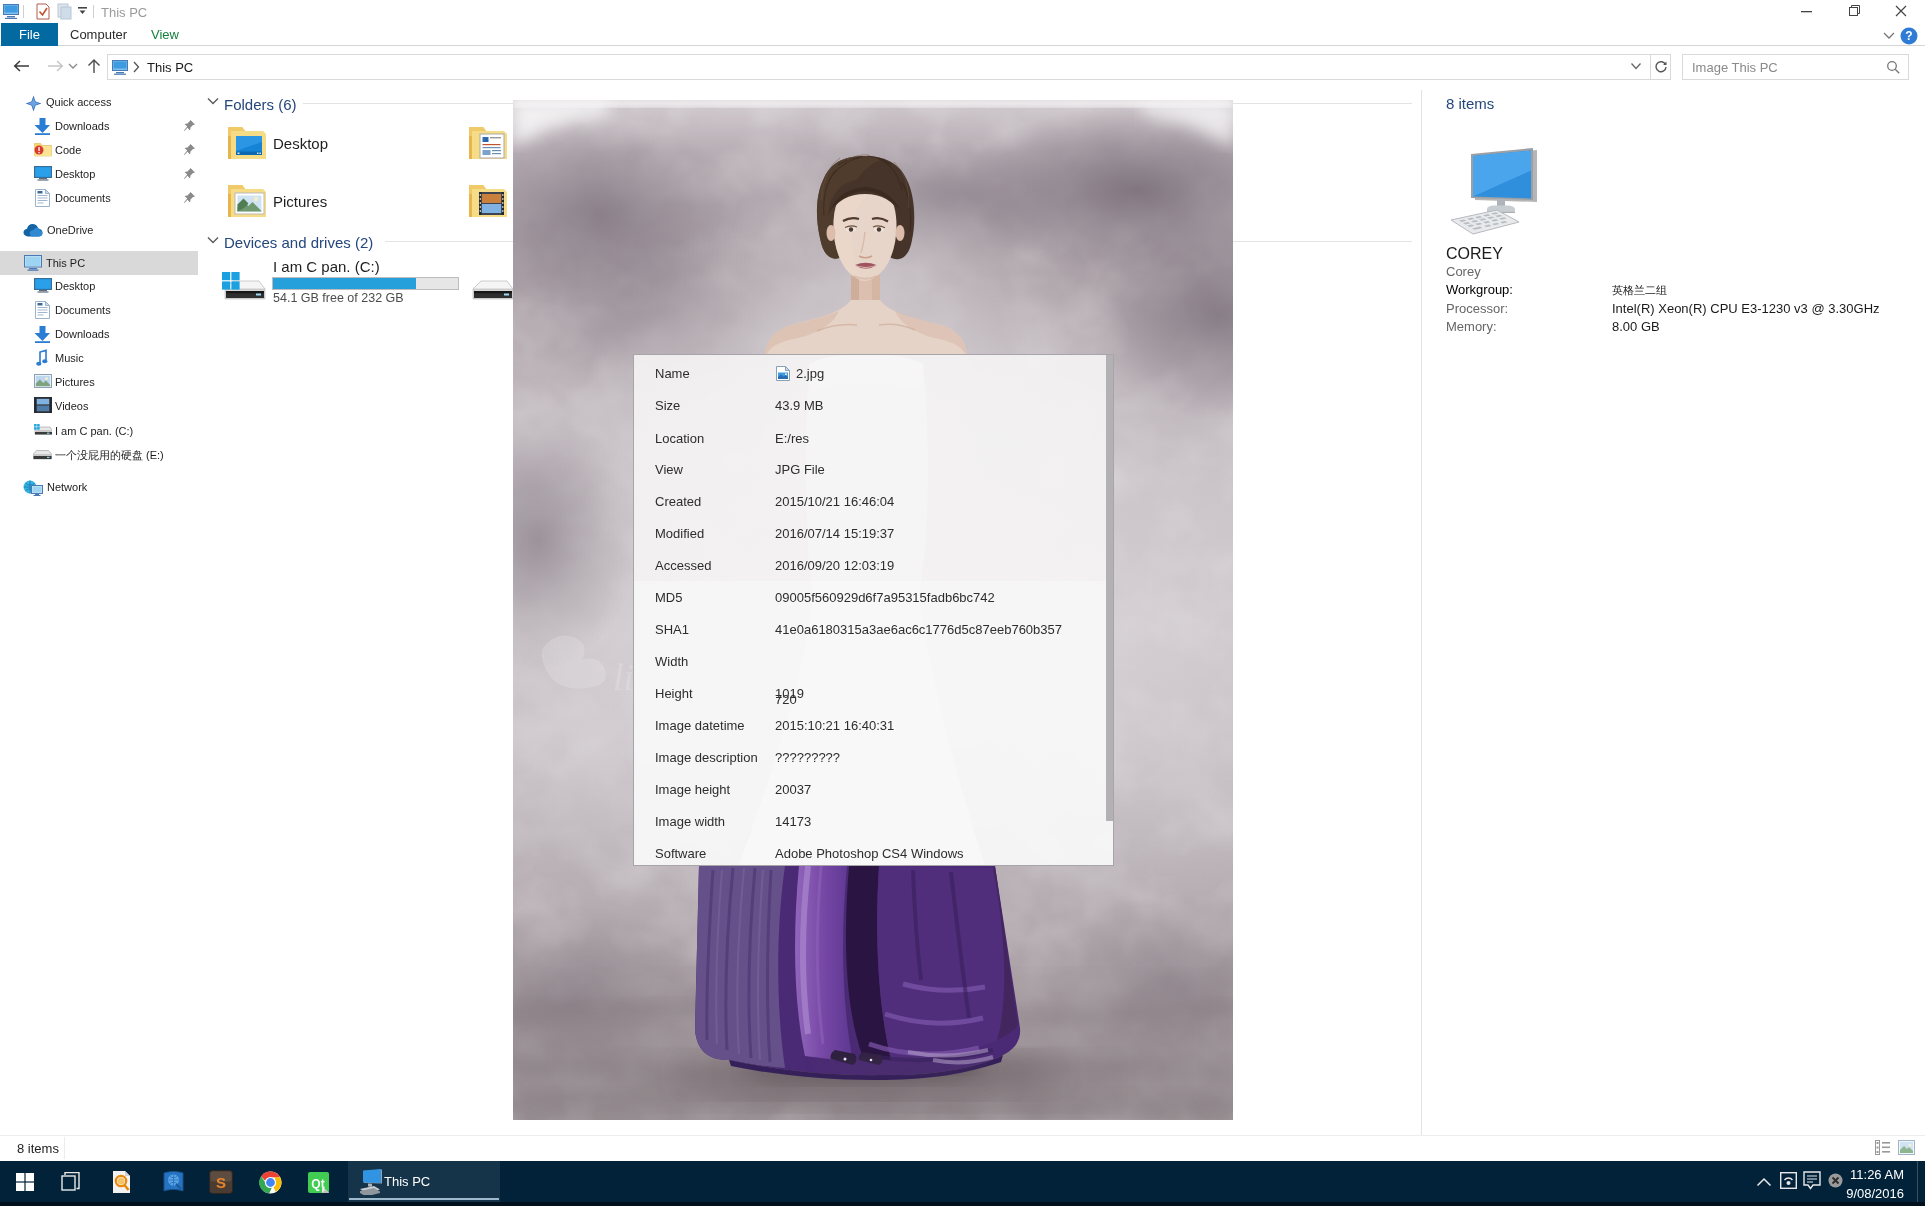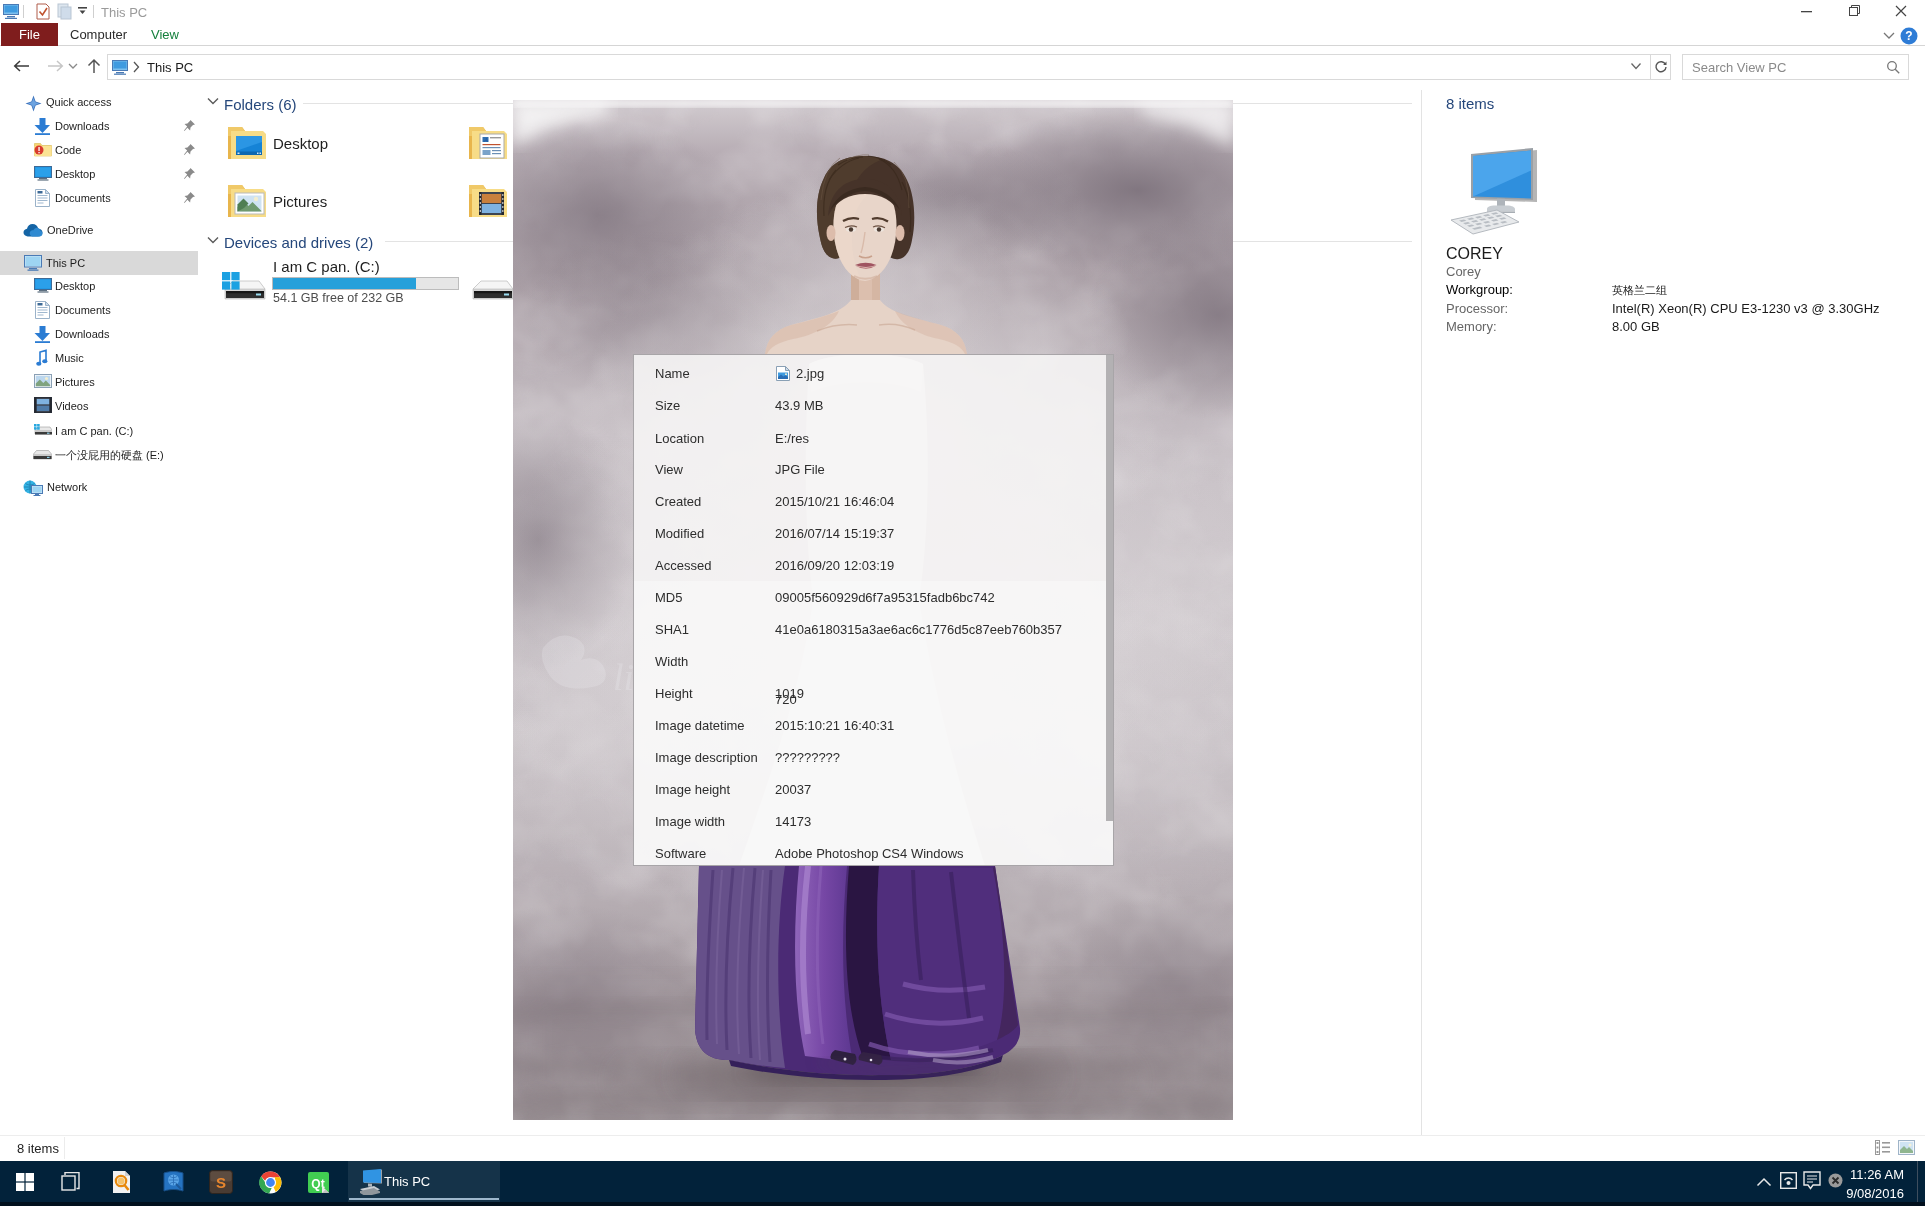--- a/index.html
+++ b/index.html
@@ -32,21 +32,21 @@
 <div class="a" style="left:101px;top:5px;font-size:13px;color:#9a9a9a">This PC</div>
 
 <svg class="ic" style="left:1796px;top:0" width="129" height="23" viewBox="0 0 129 23">
  <rect x="5" y="11" width="11" height="1.3" fill="#444"></rect>
  <rect x="53.5" y="7.5" width="8" height="8" fill="none" stroke="#444"></rect>
  <path d="M55.5 7.5v-2h8v8h-2" fill="none" stroke="#444"></path>
  <path d="M100 6l10 10m0-10l-10 10" stroke="#444" stroke-width="1.2"></path>
 </svg>
 
 <div class="a" style="left:0;top:23px;width:1925px;height:23px;background:#fff;border-bottom:1px solid #d5d5d5"></div>
-<div class="a" style="left:1px;top:23px;width:57px;height:23px;background:#7f1d1d;color:#fff;font-size:13px;text-align:center;line-height:23px">File</div>
+<div class="a" style="left:1px;top:23px;width:57px;height:23px;background:#0369a1;color:#fff;font-size:13px;text-align:center;line-height:23px">File</div>
 <div class="a" style="left:70px;top:23px;width:54px;height:23px;color:#2b2b2b;font-size:13px;text-align:center;line-height:23px">Computer</div>
 <div class="a" style="left:150px;top:23px;width:30px;height:23px;color:#15803d;font-size:13px;text-align:center;line-height:23px">View</div>
 <svg class="ic" style="left:1883px;top:32px" width="12" height="8" viewBox="0 0 12 8">
     <path d="M1 1l5 5 5-5" stroke="#777" stroke-width="1.3" fill="none"></path>
   </svg>
 <circle class="ic">
     <svg class="ic" style="left:1900px;top:27px" width="18" height="18" viewBox="0 0 18 18">
  <circle cx="9" cy="9" r="8.5" fill="#2e7cd6"></circle>
  <text x="9" y="13.2" font-size="12" font-weight="bold" fill="#fff" text-anchor="middle" font-family="Liberation Sans">?</text>
 </svg>
@@ -72,21 +72,21 @@
 <svg class="ic" style="left:1630px;top:62px" width="12" height="9" viewBox="0 0 12 9">
       <path d="M1.5 1.5l4.5 5 4.5-5" stroke="#666" stroke-width="1.3" fill="none"></path>
     </svg>
 <div class="a" style="left:1650px;top:54px;width:1px;height:26px;background:#d9d9d9"></div>
 <div class="a" style="left:1651px;top:54px;width:20px;height:26px;background:#fff;border:1px solid #d9d9d9;border-left:none"></div>
 <svg class="ic" style="left:1654px;top:60px" width="14" height="14" viewBox="0 0 14 14">
  <path d="M11.5 4.5A5 5 0 1 0 12 7" stroke="#555" stroke-width="1.4" fill="none"></path>
  <path d="M12.5 1.5v3.4h-3.4z" fill="#555"></path>
 </svg>
 <div class="a" style="left:1682px;top:54px;width:227px;height:26px;background:#fff;border:1px solid #d9d9d9"></div>
-<div class="a" style="left:1692px;top:60px;font-size:13px;color:#8a8a8a">Search View PC</div>
+<div class="a" style="left:1692px;top:60px;font-size:13px;color:#8a8a8a">Image This PC</div>
 <svg class="ic" style="left:1886px;top:60px" width="15" height="15" viewBox="0 0 15 15">
  <circle cx="6" cy="6" r="4.3" stroke="#777" stroke-width="1.3" fill="none"></circle>
  <path d="M9.2 9.2l4 4" stroke="#777" stroke-width="1.3"></path>
 </svg>
 
 <div class="a" style="left:1421px;top:90px;width:1px;height:1045px;background:#e3e3e3"></div>
 
 <div class="a" style="left:0;top:251px;width:198px;height:24px;background:#d9d9d9"></div>
 <style>
 .srow{position:absolute;font-size:11px;color:#1d1d1d;height:24px;line-height:24px;white-space:nowrap}

